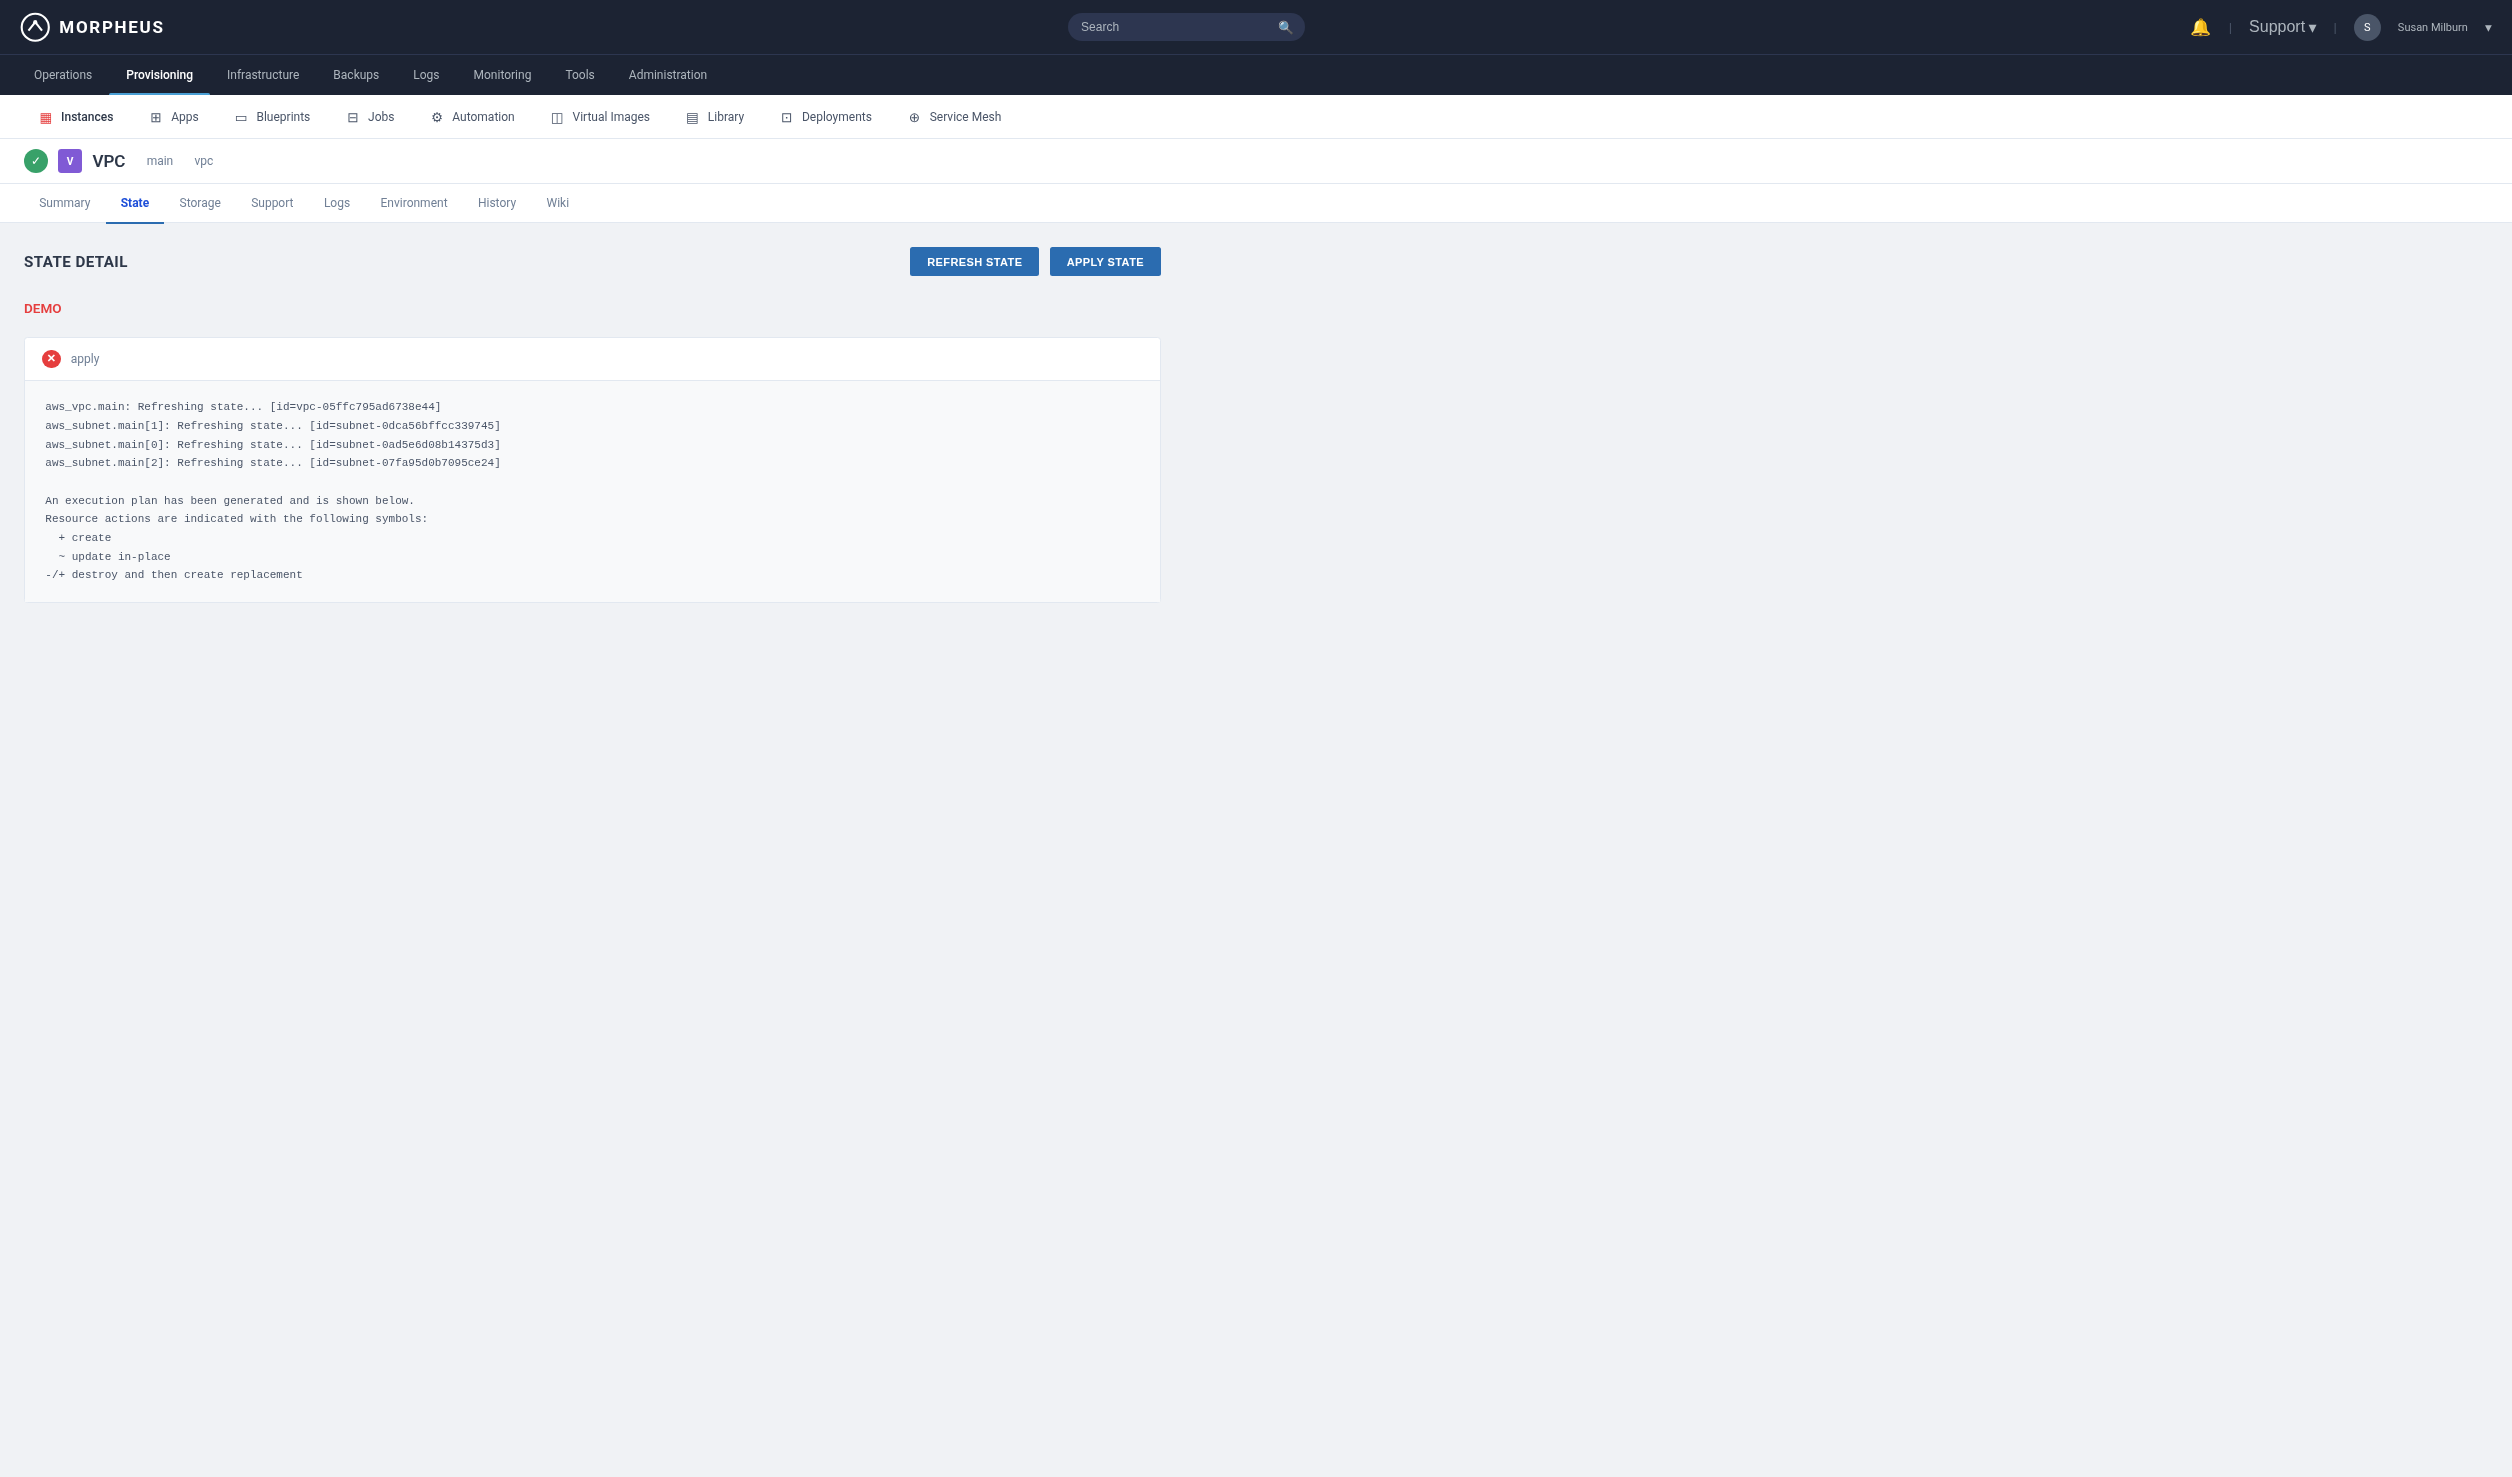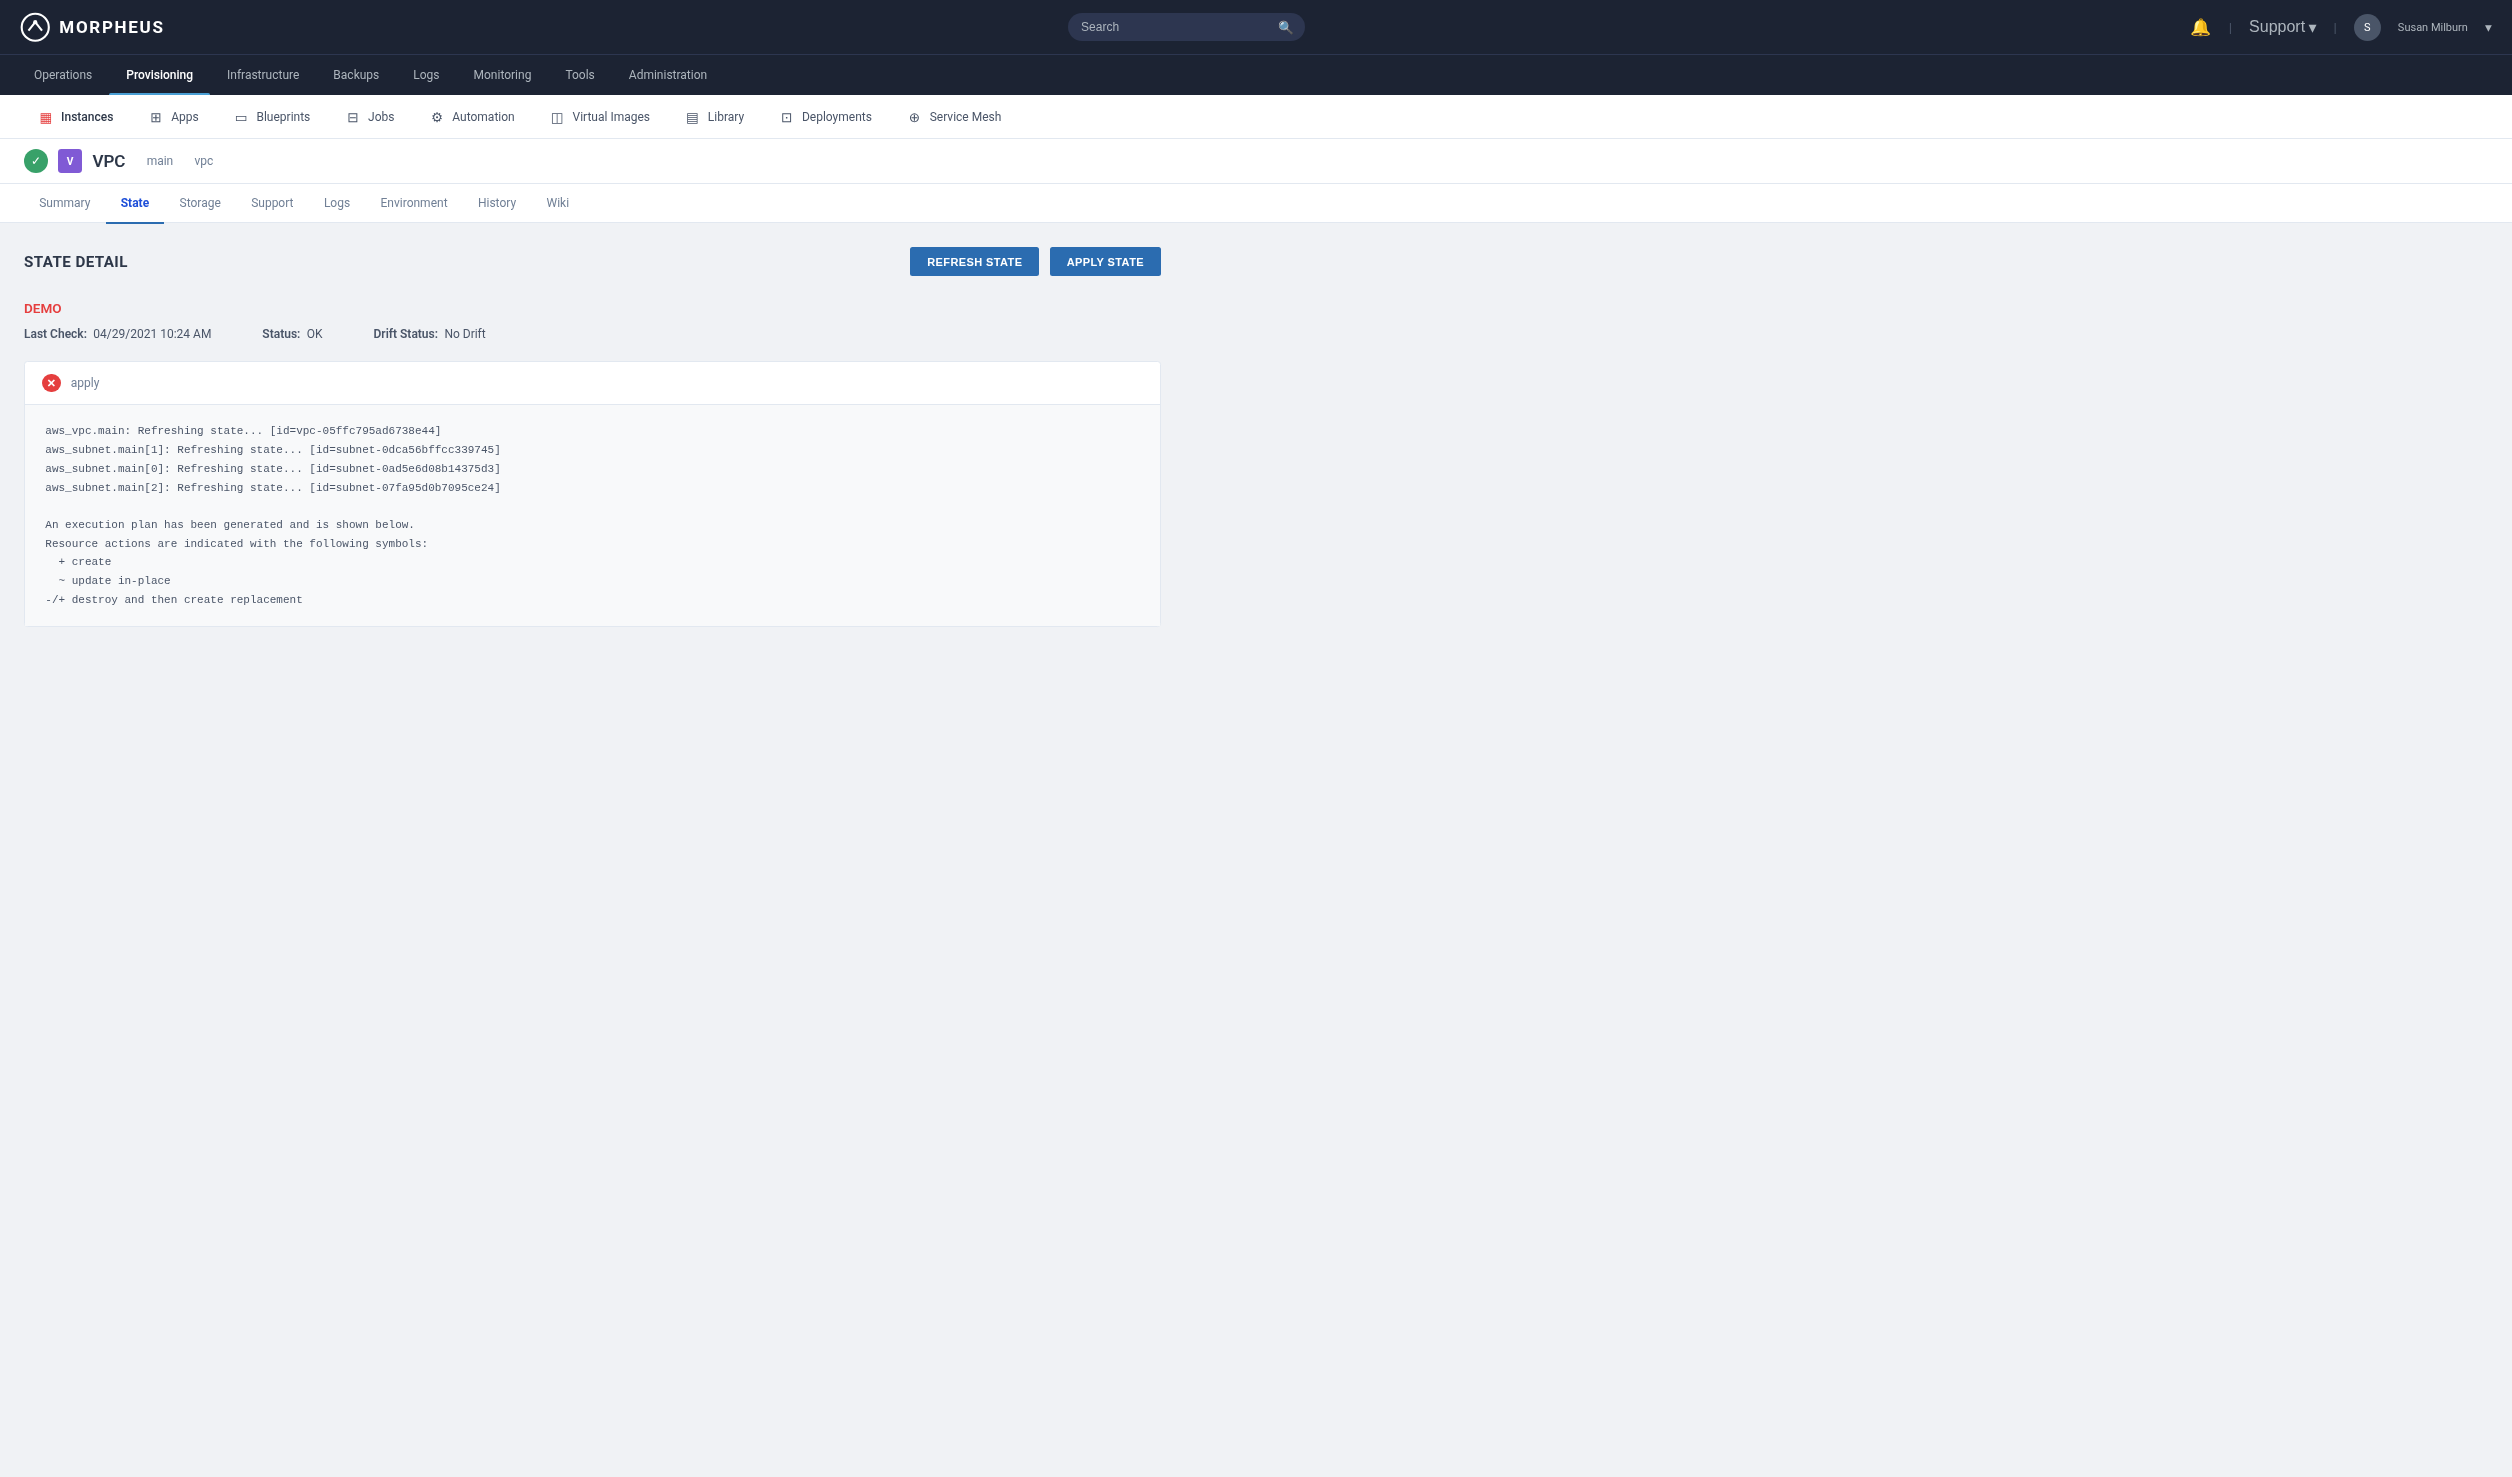--- a/index.html
+++ b/index.html
@@ -447,34 +447,20 @@
   <div class="state-header">
     <h2 class="state-title">STATE DETAIL</h2>
     <div class="state-actions">
       <button class="btn-refresh">REFRESH STATE</button>
       <button class="btn-apply">APPLY STATE</button>
     </div>
   </div>
 
   <div class="demo-section">
     <div class="demo-name">DEMO</div>
-    <div class="demo-meta">
-      <div>
-        <span class="meta-label">Last Check:</span>
-        <span class="meta-value">04/29/2021 10:24 AM</span>
-      </div>
-      <div>
-        <span class="meta-label">Status:</span>
-        <span class="meta-value">OK</span>
-      </div>
-      <div>
-        <span class="meta-label">Drift Status:</span>
-        <span class="meta-value">No Drift</span>
-      </div>
-    </div>
   </div>
 
   <div class="apply-section">
     <div class="apply-header">
       <div class="error-circle">✕</div>
       <span class="apply-label">apply</span>
     </div>
     <div class="log-content">aws_vpc.main: Refreshing state... [id=vpc-05ffc795ad6738e44]
 aws_subnet.main[1]: Refreshing state... [id=subnet-0dca56bffcc339745]
 aws_subnet.main[0]: Refreshing state... [id=subnet-0ad5e6d08b14375d3]

